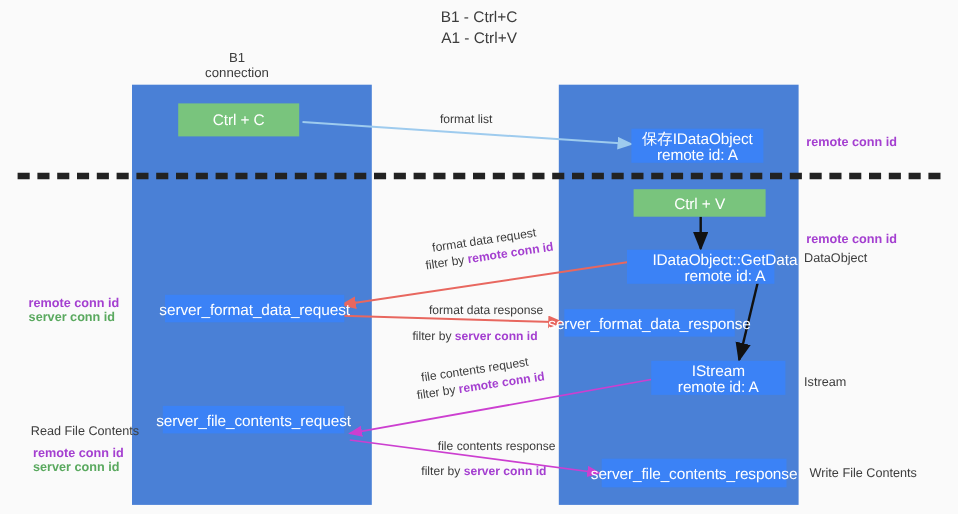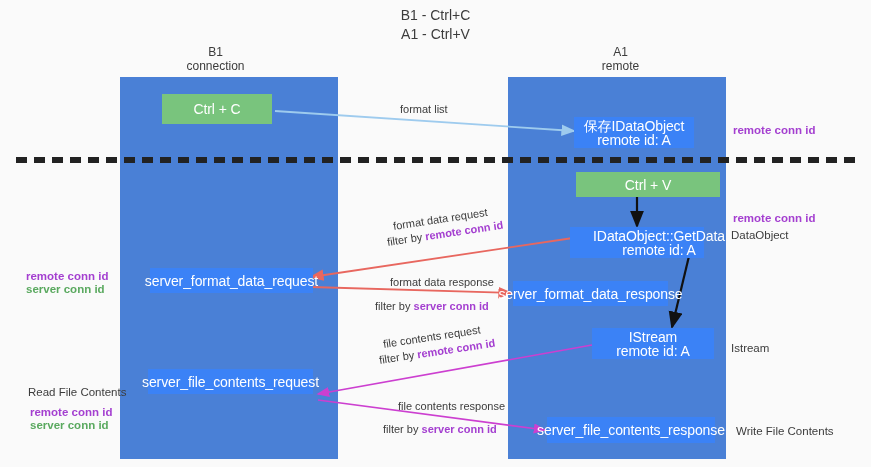--- a/index.html
+++ b/index.html
@@ -94,24 +94,20 @@
 
   <div class="title">
     <span>B1 - Ctrl+C</span>
     <span>A1 - Ctrl+V</span>
   </div>
 
   <div class="lane-head" style="left:148px; top:45px; width:135px;">
     <span class="l1">B1</span>
     <span class="l2">connection</span>
   </div>
-  <div class="lane-head" style="left:553px; top:45px; width:135px;">
-    <span class="l1">A1</span>
-    <span class="l2">remote</span>
-  </div>
 
   <div class="lane" style="left:120px; top:77px; width:218px; height:382px;"></div>
   <div class="lane" style="left:508px; top:77px; width:218px; height:382px;"></div>
 
   <svg class="overlay" viewBox="0 0 871 467">
     <defs>
       <marker id="ah-blue" markerWidth="9" markerHeight="9" refX="7" refY="3.2" orient="auto">
         <path d="M0,0 L8,3.2 L0,6.4 z" fill="#9ecbee"></path>
       </marker>
       <marker id="ah-red" markerWidth="9" markerHeight="9" refX="7" refY="3.2" orient="auto">
@@ -146,21 +142,21 @@
 
   <div class="box green" style="left:162px; top:94px; width:110px; height:30px;">
     <span>Ctrl + C</span>
   </div>
 
   <div class="box orange" style="left:574px; top:117px; width:120px; height:31px;">
     <span>保存IDataObject</span>
     <span>remote id: A</span>
   </div>
 
-  <div class="box green" style="left:576px; top:172px; width:144px; height:25px;">
+  <div class="box green" style="left:576px; top:172px; width:120px; height:25px;">
     <span>Ctrl + V</span>
   </div>
 
   <div class="box orange" style="left:570px; top:227px; width:134px; height:31px;padding-left:44px;">
     <span>IDataObject::GetData</span>
     <span>remote id: A</span>
   </div>
 
   <div class="box orange" style="left:150px; top:268px; width:163px; height:25px;">
     <span>server_format_data_request</span>

